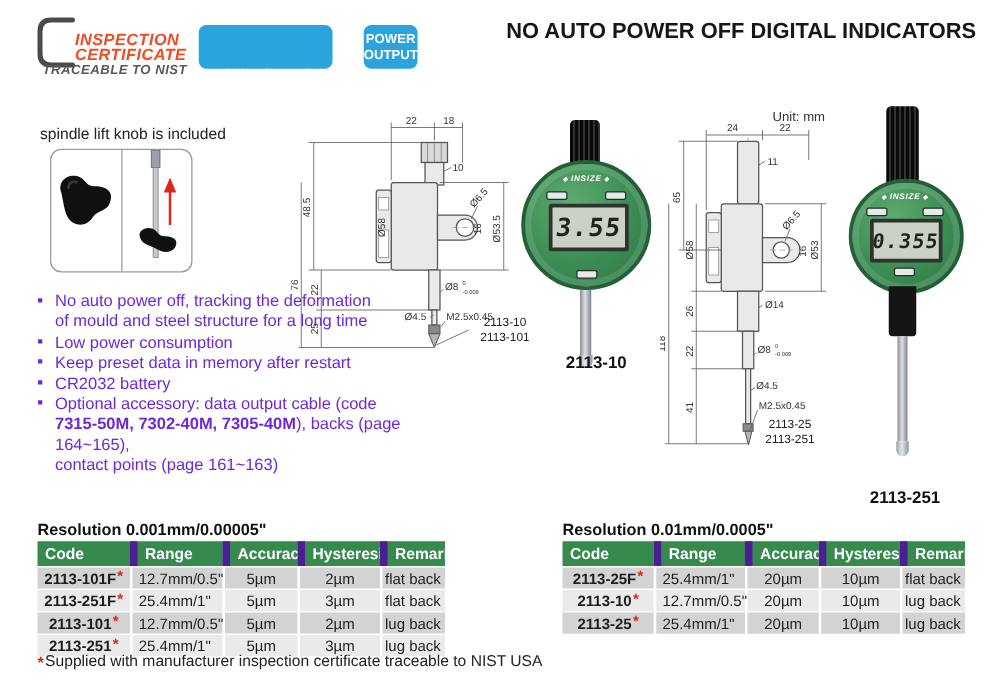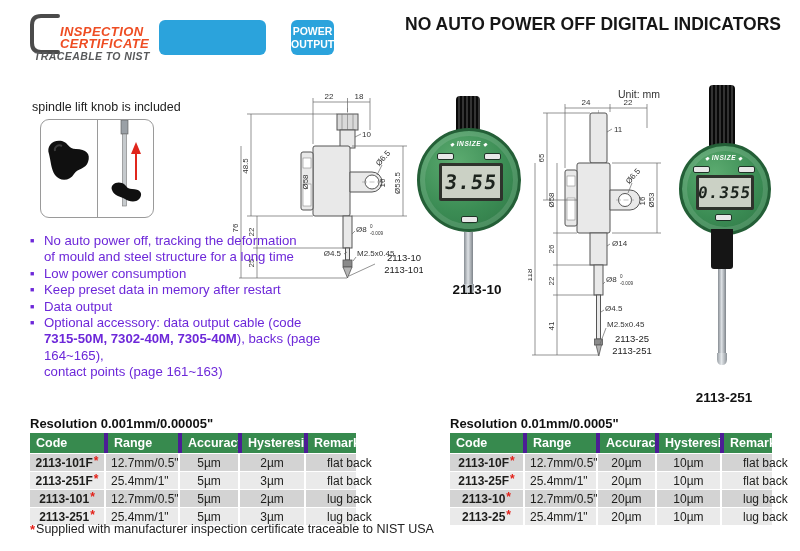--- a/index.html
+++ b/index.html
@@ -63,30 +63,30 @@
   .features{position:absolute;left:30px;top:233px;width:345px;margin:0;padding:0;list-style:none;
             font-size:13.2px;line-height:16.4px;color:#6d28d9;}
   .features li{position:relative;padding-left:14px;white-space:pre-wrap;}
   .features li::before{content:"■";position:absolute;left:0;top:0;font-size:7px;}
   .features .b{font-weight:bold;}
 
   
   .spec-heading{position:absolute;font-weight:bold;font-size:13px;color:#111;}
   .spec-table{position:absolute;border-collapse:separate;border-spacing:0;table-layout:fixed;font-size:12px;}
   .spec-table th{background:var(--green,#378a4e);color:#fff;text-align:left;font-size:12.5px;
-                 padding:3px 0 3px 6px;border-left:4px solid #4c1d95;white-space:nowrap;overflow:hidden;}
+                 padding:3px 0 3px 6px;border-left:6px solid #4c1d95;white-space:nowrap;overflow:hidden;}
   .spec-table th:first-child{border-left:none;}
   .spec-table td{padding:1.5px 0;border-left:2px solid #fff;border-top:1.5px solid #fff;white-space:nowrap;}
   .spec-table td:first-child{border-left:none;}
   .spec-table tbody tr:nth-child(odd) td{background:#d3d3d3;}
   .spec-table tbody tr:nth-child(even) td{background:#eaeaea;}
   .spec-table td.c-code{text-align:center;font-weight:bold;margin-left:23px;}
   .spec-table td.c-range{padding-left:5px;}
   .spec-table td.c-acc,.spec-table td.c-hys{text-align:center;}
-  .spec-table td.c-rem{padding-left:21px;}
+  .spec-table td.c-rem{padding-left:2px;}
   .star{color:var(--red,#e32119);font-weight:bold;position:relative;top:-2px;margin-left:1px;}
 
   .footnote{position:absolute;left:29px;top:521px;font-size:12.5px;color:#222;}
   .footnote .star{font-size:13px;top:1px;margin-right:1px;}
 </style>
 </head>
 <body>
 
 <div class="page">
 
@@ -284,21 +284,21 @@
     <div class="spindle" style="left:42px;top:184px;width:8px;height:84px"></div>
     <div class="tip" style="left:41px;top:268px;width:10px;height:12px"></div>
   </div>
   <div class="photo-label" style="left:676px;top:390px;width:96px">2113-251</div>
 
   <ul class="features">
       <li><span>No auto power off, tracking the deformation
 of mould and steel structure for a long time</span></li>
       <li><span>Low power consumption</span></li>
       <li><span>Keep preset data in memory after restart</span></li>
-      <li><span>Data output</span></li>
+      <li><span>CR2032 battery</span></li>
       <li><span>Optional accessory: data output cable (code
 </span><span class="b">7315-50M, 7302-40M, 7305-40M</span><span>), backs (page 164~165),
 contact points (page 161~163)</span></li>
     </ul>
 
   <div class="spec-heading" style="left:30px;top:416px">Resolution 0.001mm/0.00005"</div>
   <table class="spec-table" style="left:30px;top:433px;width:326px">
     <colgroup>
         <col style="width:74px">
         <col style="width:74px">
@@ -360,27 +360,20 @@
         <tr>
           <th>Code</th>
           <th>Range</th>
           <th>Accuracy</th>
           <th>Hysteresis</th>
           <th>Remark</th>
         </tr>
       </thead>
     <tbody>
         <tr>
-          <td class="c-code"><span>2113-10F</span><span class="star">*</span></td>
-          <td class="c-range">12.7mm/0.5"</td>
-          <td class="c-acc">20µm</td>
-          <td class="c-hys">10µm</td>
-          <td class="c-rem">flat back</td>
-        </tr>
-        <tr>
           <td class="c-code"><span>2113-25F</span><span class="star">*</span></td>
           <td class="c-range">25.4mm/1"</td>
           <td class="c-acc">20µm</td>
           <td class="c-hys">10µm</td>
           <td class="c-rem">flat back</td>
         </tr>
         <tr>
           <td class="c-code"><span>2113-10</span><span class="star">*</span></td>
           <td class="c-range">12.7mm/0.5"</td>
           <td class="c-acc">20µm</td>

